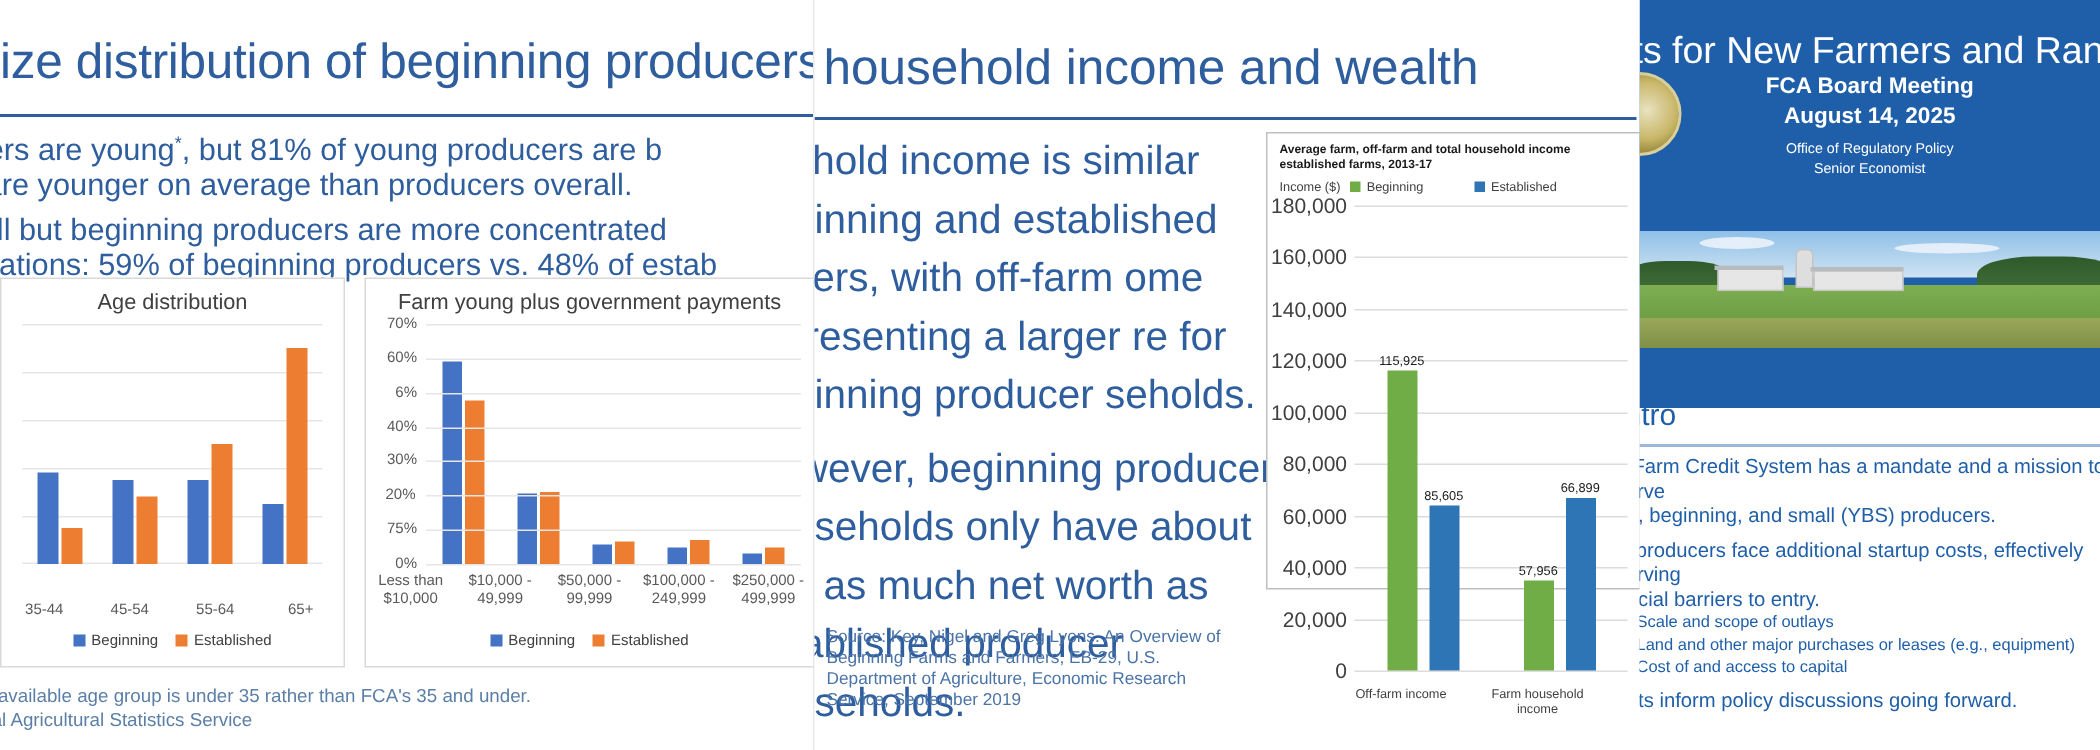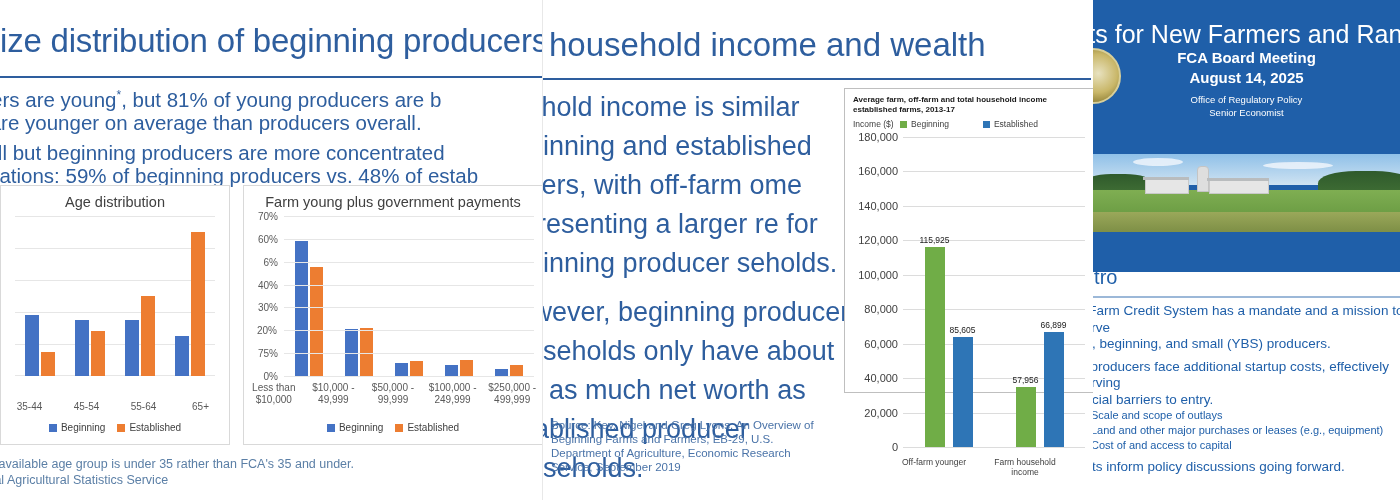--- a/index.html
+++ b/index.html
@@ -59,21 +59,21 @@
   .s2-rule{position:absolute;left:0;top:78px;width:548px;height:2px;background:#2E5E9E;}
   .s2-body{position:absolute;left:-45px;top:88px;width:360px;color:#2E5E9E;font-size:27px;line-height:39px;}
   .s2-body p{margin:0 0 10px 0;}
   #pic-card{position:absolute;left:301px;top:88px;width:250px;height:305px;border:1px solid #bfbfbf;background:#fff;box-sizing:border-box;}
   .ec-title{font-size:8px;font-weight:bold;color:#1a1a1a;line-height:10px;padding:6px 6px 0 8px;}
   .ec-ylab{font-size:8.5px;color:#404040;padding:4px 0 0 8px;}
   .ec-legend{position:absolute;top:30px;left:0;right:0;display:flex;justify-content:center;gap:34px;font-size:8.5px;color:#404040;}
   .ec-legend i{display:inline-block;width:7px;height:7px;margin-right:4px;vertical-align:-1px;font-style:normal;}
   .ec-plot{position:absolute;left:58px;right:8px;top:48px;height:310px;}
   .ec-gl{position:absolute;left:0;right:0;height:1px;background:#dcdcdc;}
-  .ec-yl{position:absolute;right:100%;margin-right:5px;font-size:11px;color:#404040;transform:translateY(-50%);white-space:nowrap;}
+  .ec-yl{position:absolute;right:100%;margin-right:5px;font-size:14px;color:#404040;transform:translateY(-50%);white-space:nowrap;}
   .ec-bars{position:absolute;left:0;right:0;top:0;bottom:0;display:flex;justify-content:space-around;align-items:flex-end;}
   .ec-grp{display:flex;align-items:flex-end;gap:8px;height:100%;position:relative;}
   .ec-bar{width:20px;position:relative;}
   .ec-bar.g{background:#70AD47;}
   .ec-bar.b{background:#2E75B6;}
   .ec-val{position:absolute;bottom:100%;left:50%;transform:translateX(-50%);margin-bottom:2px;font-size:8.5px;color:#1a1a1a;white-space:nowrap;}
   .ec-xl{position:absolute;font-size:8.5px;color:#404040;text-align:center;line-height:10px;}
   .s2-src{position:absolute;left:8px;top:418px;width:270px;font-size:11.5px;line-height:14px;color:#4A73A8;}
 
   
@@ -273,21 +273,21 @@
             <div class="ec-grp">
               <div class="ec-bar g" style="height: 60.1951px;">
                 <div class="ec-val">57,956</div>
               </div>
               <div class="ec-bar b" style="height: 115.215px;">
                 <div class="ec-val">66,899</div>
               </div>
             </div>
           </div>
         </div>
-      <div class="ec-xl" id="ec-xl0" style="left:44px;width:90px;top:368px">Off-farm younger</div>
+      <div class="ec-xl" id="ec-xl0" style="left:44px;width:90px;top:368px">Off-farm income</div>
       <div class="ec-xl" id="ec-xl1" style="left:140px;width:80px;top:368px">Farm household income</div>
     </div>
 
     <div class="s2-src">Source: Key, Nigel and Greg Lyons. An Overview of Beginning Farms and Farmers, EB-29, U.S. Department of Agriculture, Economic Research Service, September 2019</div>
   </div>
 
   <div class="slide" id="slide3">
     <div class="s3-top">
       <div class="seal"></div>
       <div class="s3-title">tartup Costs for New Farmers and Ranc</div>

